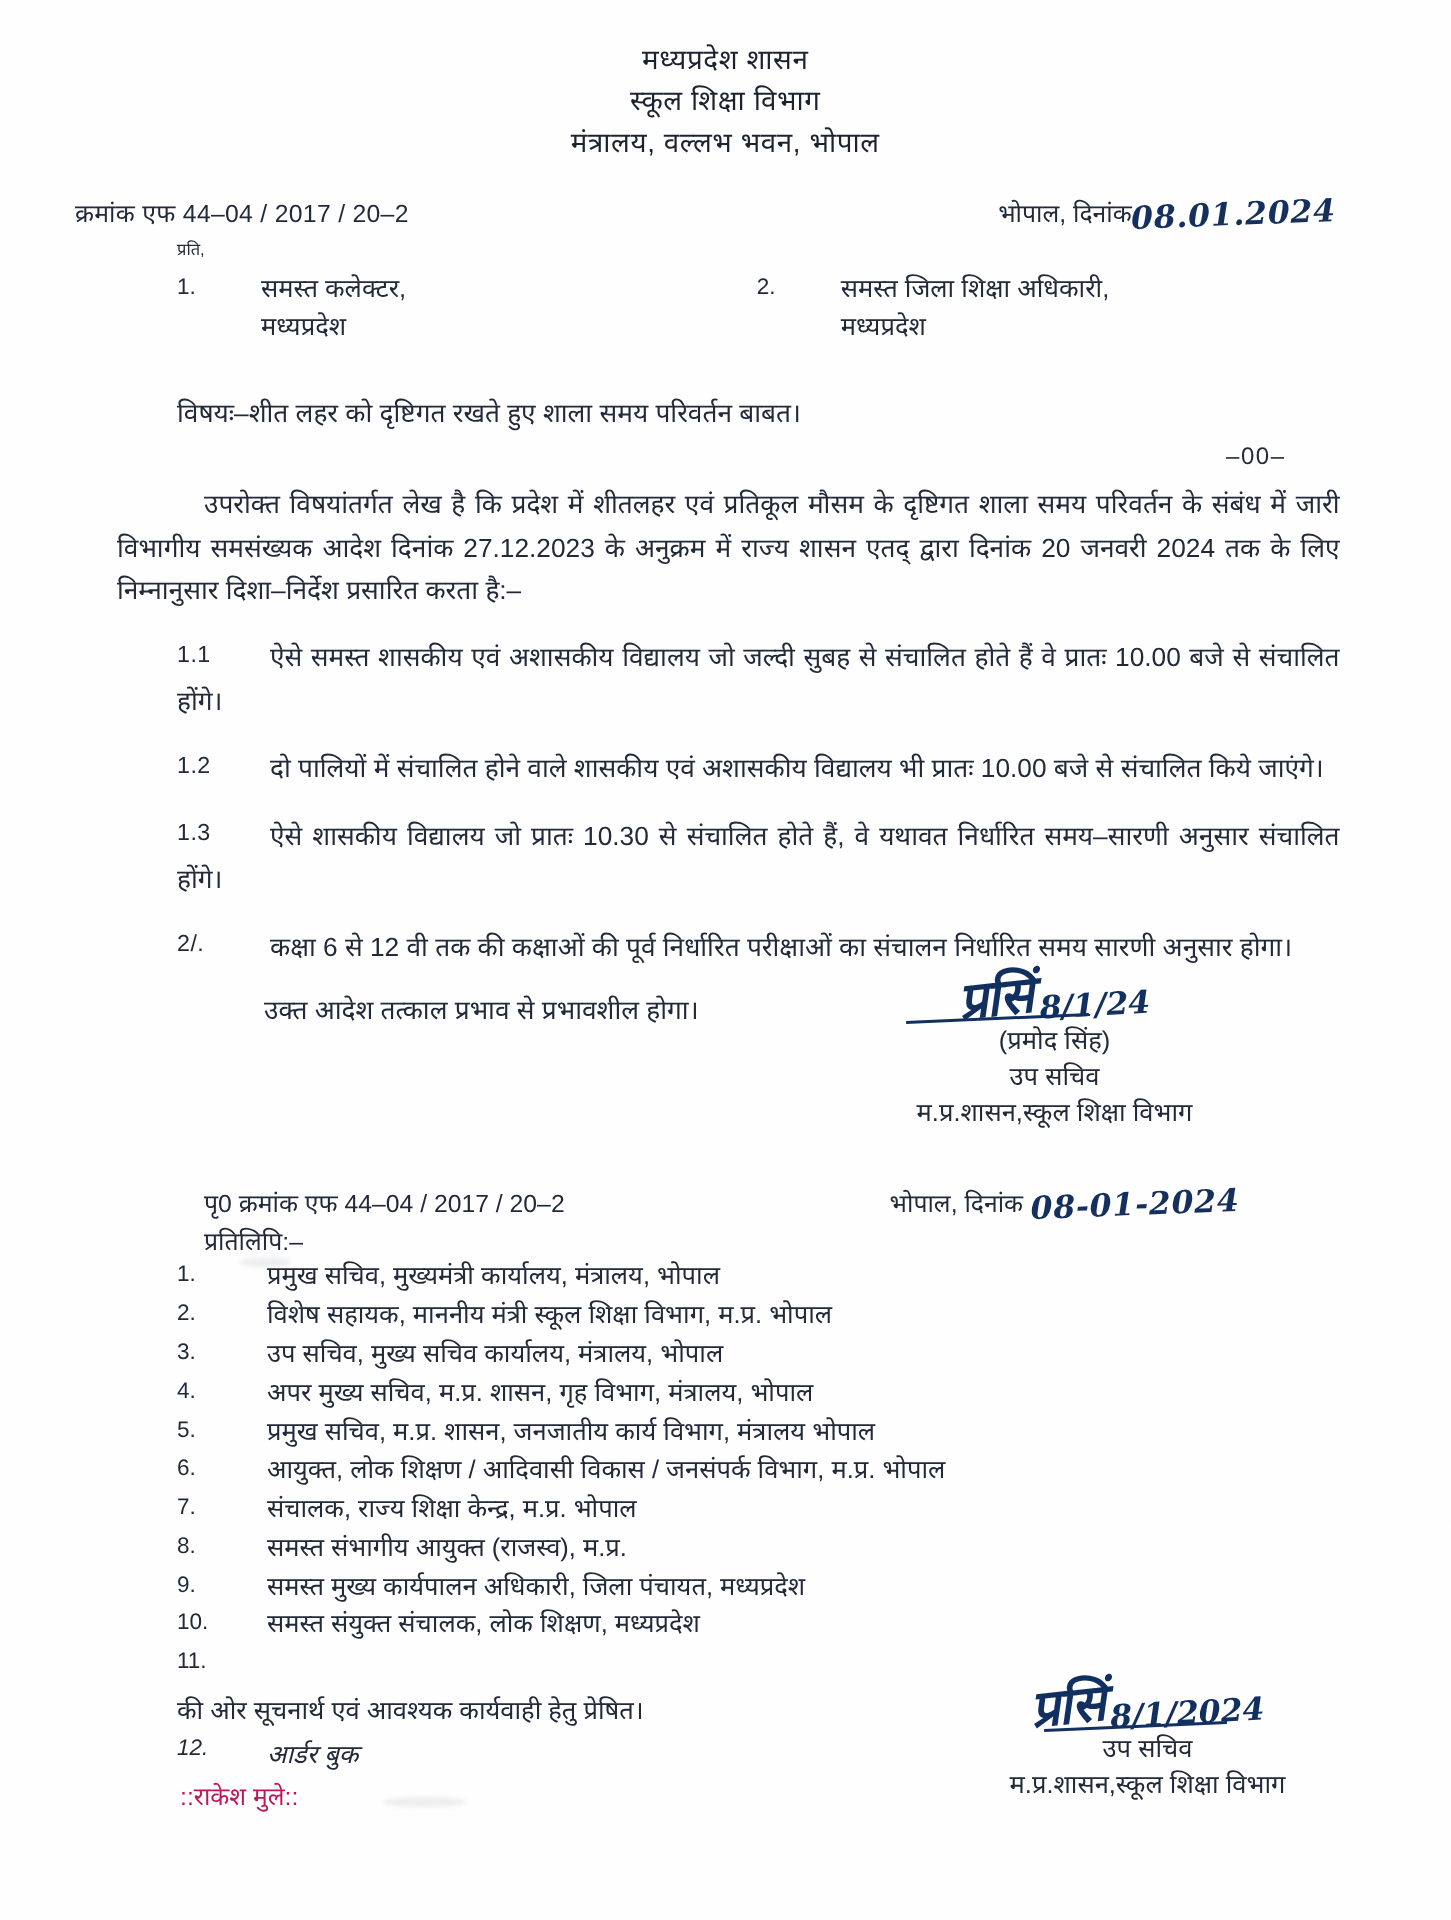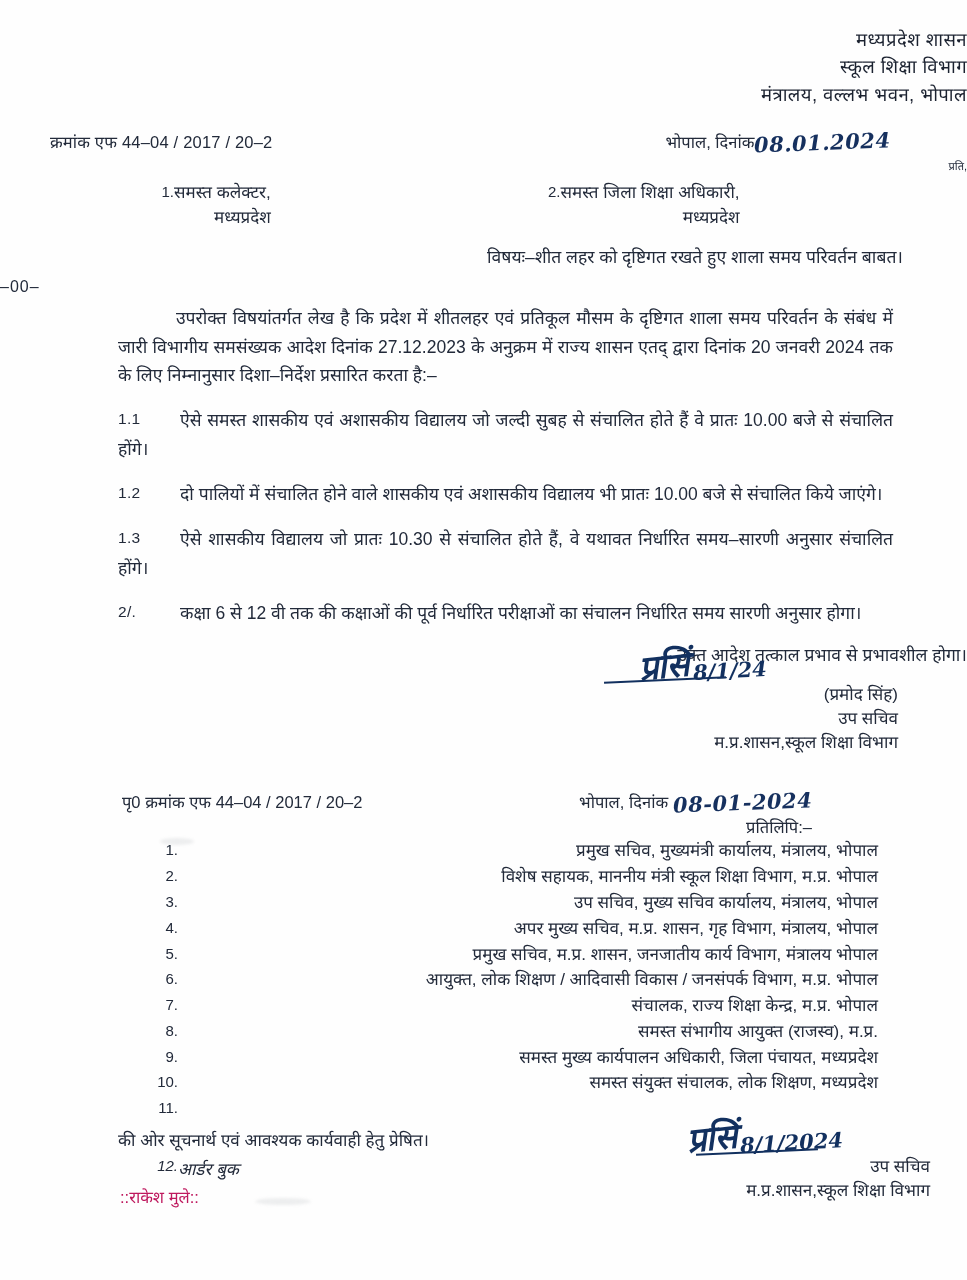--- a/index.html
+++ b/index.html
@@ -22,21 +22,20 @@
     width: 967px;
     height: 1280px;
     background: #fefefe;
     padding: 0;
   }
 
   
   .hi {
     font-family: "Liberation Sans", sans-serif;
     color: #222a3a;
-    text-align: right;
   }
 
   
   .letterhead {
     padding-top: 26px;
     text-align: center;
     line-height: 1.48;
   }
   .letterhead div {
     font-size: 18.5px;
@@ -91,36 +90,37 @@
   .addr-col { display: flex; flex: 1; }
   .addr-num {
     width: 56px;
     font-size: 15px;
     padding-top: 2px;
   }
   .addr-body { font-size: 17px; line-height: 1.45; }
 
   
   .subject {
-    margin-top: 14px;
+    margin-top: 32px;
     padding-left: 118px;
     padding-right: 64px;
     font-size: 17.5px;
   }
   .rule00 {
     margin-top: 10px;
-    text-align: left;
+    text-align: right;
     font-size: 16px;
     letter-spacing: 1px;
+    padding-right: 110px;
   }
 
   
   .body-para {
     margin-top: 8px;
-    padding-left: 118px;
+    padding-left: 78px;
     padding-right: 74px;
     font-size: 17.5px;
     line-height: 1.62;
     text-align: justify;
     text-indent: 58px;
     text-justify: inter-word;
   }
 
   
   .clause {
@@ -188,21 +188,21 @@
     width: 122px;
     height: 2px;
     background: #12305f;
     margin: -7px auto 2px 96px;
     transform: rotate(-2.5deg);
   }
 
   
   .endorse-row {
     position: absolute;
-    left: 4px;
+    left: 18px;
     top: 790px;
     width: 884px;
     padding: 0 76px 0 118px;
   }
   .endorse-no { font-size: 16.5px; display: inline-block; }
   .endorse-date {
     position: absolute;
     right: 76px;
     top: 0;
     font-size: 16.5px;

